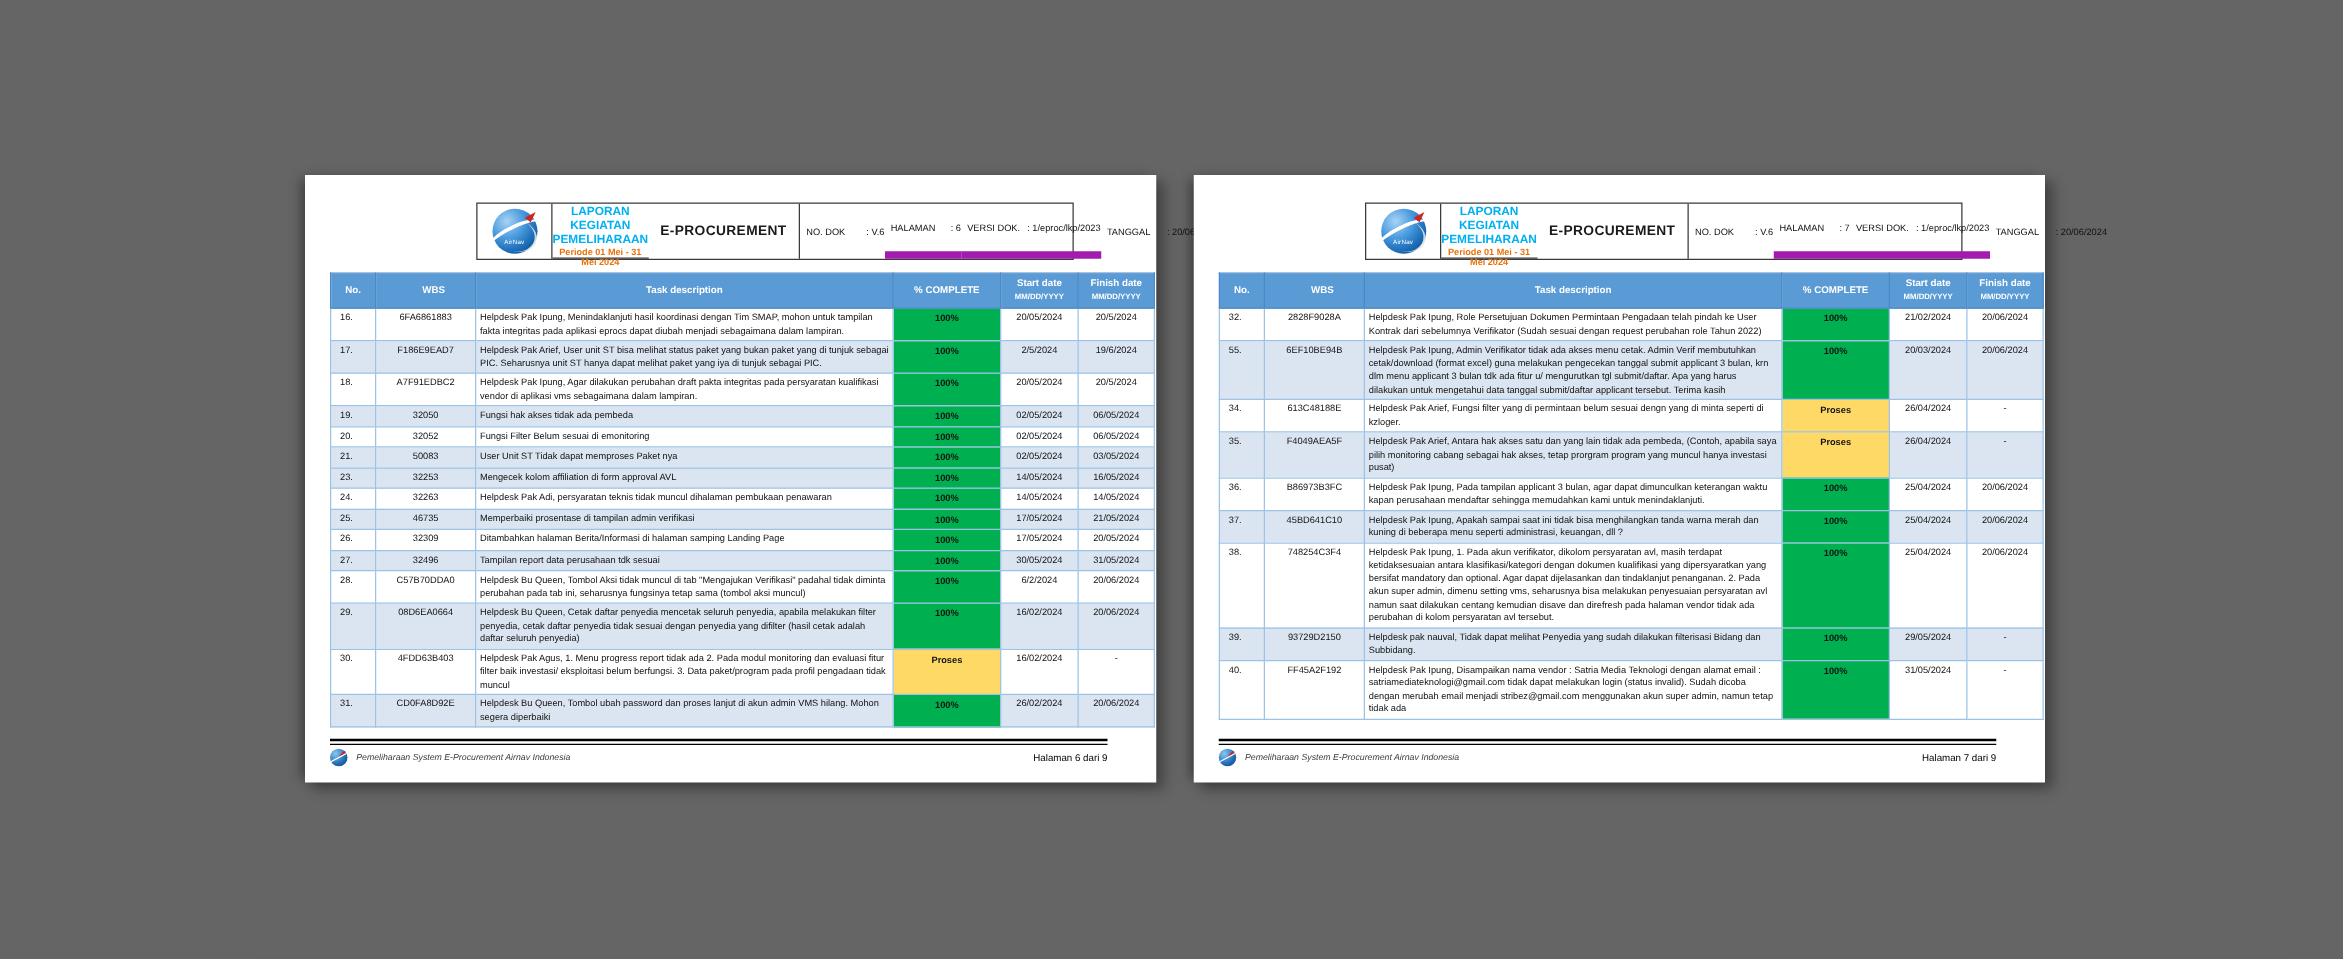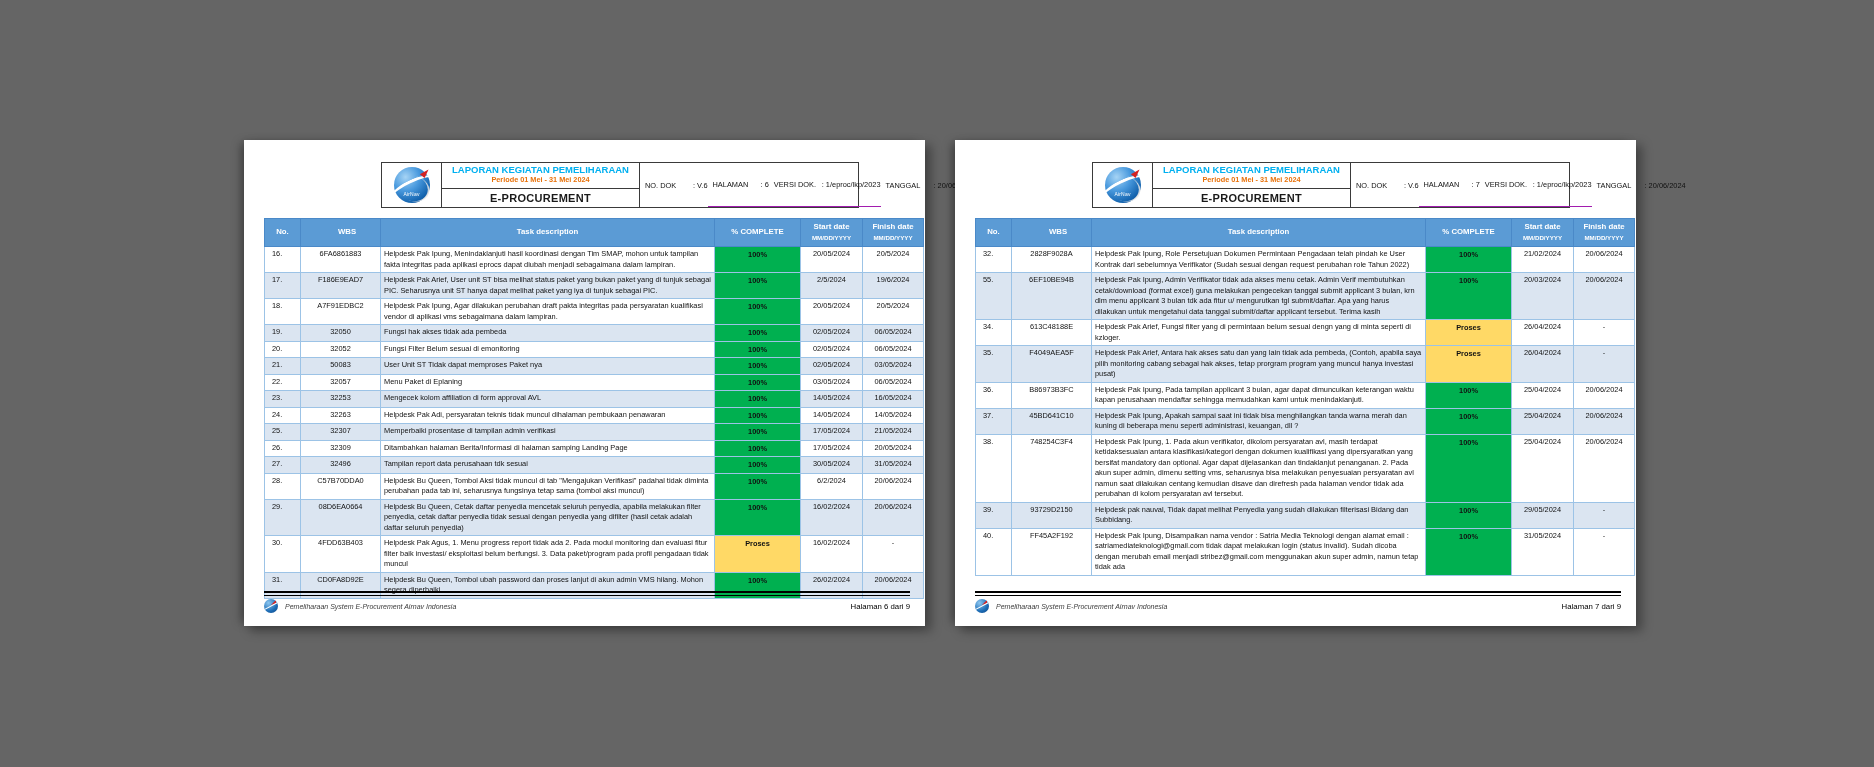--- a/index.html
+++ b/index.html
@@ -14,28 +14,28 @@
   }
   #page-0 { left:244px; }
   #page-1 { left:955px; }
 
   
   .hdr-box {
     position:absolute; left:137px; top:22px; width:478px; height:46px;
     border:1px solid #3a3a3a; display:flex; background:#fff;
   }
   .hdr-logo { width:60px; border-right:1px solid #3a3a3a; display:flex; align-items:center; justify-content:center; }
-  .hdr-center { flex:1; border-right:1px solid #3a3a3a; display:flex; flex-direction:column; }
+  .hdr-center { flex:1; border-right:1px solid #3a3a3a; display:flex; flex-direction:row; }
   .hdr-title-block { flex:0 0 26px; border-bottom:1px solid #3a3a3a; text-align:center; padding-top:2px; line-height:1.15; }
   .rpt-title { font-size:9.5px; font-weight:bold; color:#00b0f0; }
   .rpt-periode { font-size:7.3px; font-weight:bold; color:#e8710a; }
   .hdr-eproc { flex:1; display:flex; align-items:center; justify-content:center; font-weight:bold; font-size:11px; letter-spacing:.3px; color:#1a1a1a; }
   .hdr-info { width:218px; display:flex; flex-direction:row; font-size:7.4px; }
   .info-row { flex:1; display:flex; align-items:center; padding-left:5px; white-space:nowrap; }
-  .info-row.rule { border-bottom:1px solid #a21caf; }
+  .info-row.rule { border-bottom:6px solid #a21caf; }
   .info-label { display:inline-block; width:48px; }
 
   
   .logo { position:relative; width:40px; height:40px; }
   .logo .sphere { position:absolute; inset:2px; border-radius:50%;
     background:radial-gradient(circle at 32% 28%, #a6d4f5 0%, #4a9ade 38%, #1565b0 72%, #0b3f7e 100%); }
   .logo .swoosh { position:absolute; left:-3px; top:15px; width:46px; height:16px;
     border-top:3px solid #fff; border-radius:50%; transform:rotate(-26deg); }
   .logo .swoosh2 { position:absolute; left:2px; top:10px; width:36px; height:26px;
     border-right:2px solid #e8e8e8; border-radius:50%; transform:rotate(18deg); opacity:.85; }
@@ -63,21 +63,21 @@
   }
   .tbl tr.alt td { background:#dbe5f1; }
   td.c-no { text-align:left; padding-left:7px; }
   td.c-wbs, td.c-start, td.c-fin { text-align:center; }
   td.c-desc { text-align:left; }
   td.c-pct { text-align:center; font-weight:bold; padding-top:3px; }
   tr td.c-pct.done { background:#00b050 !important; }
   tr td.c-pct.proses { background:#ffd966 !important; }
 
   
-  .footer { position:absolute; left:20px; right:15px; bottom:13px; }
+  .footer { position:absolute; left:20px; right:39px; bottom:13px; }
   .footer-rule { height:5px; border-top:2.5px solid #000; border-bottom:1px solid #000; }
   .footer-row { display:flex; align-items:center; margin-top:3px; }
   .flogo { position:relative; width:14px; height:14px; border-radius:50%; flex:0 0 auto;
     background:radial-gradient(circle at 32% 28%, #8cc6f0, #1c6cb5 60%, #0b3f7e); overflow:hidden; }
   .flogo::after { content:''; position:absolute; left:-3px; top:7px; width:20px; height:7px;
     border-top:1.5px solid #fff; transform:rotate(-28deg); }
   .flogo::before { content:''; position:absolute; right:2px; top:1px; width:5px; height:5px;
     background:#d42222; clip-path:polygon(100% 0, 0 100%, 100% 70%); }
   .footer-text { font-size:7px; font-style:italic; color:#3c3c3c; margin-left:7px; flex:1; }
   .footer-page { font-size:7.8px; color:#000; }
@@ -185,47 +185,39 @@
             <td class="c-fin">06/05/2024</td>
           </tr>
           <tr class="alt">
             <td class="c-no">21.</td>
             <td class="c-wbs">50083</td>
             <td class="c-desc">User Unit ST Tidak dapat memproses Paket nya</td>
             <td class="c-pct done">100%</td>
             <td class="c-start">02/05/2024</td>
             <td class="c-fin">03/05/2024</td>
           </tr>
-          <tr>
-            <td class="c-no">22.</td>
-            <td class="c-wbs">32057</td>
-            <td class="c-desc">Menu Paket di Eplaning</td>
-            <td class="c-pct done">100%</td>
-            <td class="c-start">03/05/2024</td>
-            <td class="c-fin">06/05/2024</td>
-          </tr>
           <tr class="alt">
             <td class="c-no">23.</td>
             <td class="c-wbs">32253</td>
             <td class="c-desc">Mengecek kolom affiliation di form approval AVL</td>
             <td class="c-pct done">100%</td>
             <td class="c-start">14/05/2024</td>
             <td class="c-fin">16/05/2024</td>
           </tr>
           <tr>
             <td class="c-no">24.</td>
             <td class="c-wbs">32263</td>
             <td class="c-desc">Helpdesk Pak Adi, persyaratan teknis tidak muncul dihalaman pembukaan penawaran</td>
             <td class="c-pct done">100%</td>
             <td class="c-start">14/05/2024</td>
             <td class="c-fin">14/05/2024</td>
           </tr>
           <tr class="alt">
             <td class="c-no">25.</td>
-            <td class="c-wbs">32307</td>
+            <td class="c-wbs">46735</td>
             <td class="c-desc">Memperbaiki prosentase di tampilan admin verifikasi</td>
             <td class="c-pct done">100%</td>
             <td class="c-start">17/05/2024</td>
             <td class="c-fin">21/05/2024</td>
           </tr>
           <tr>
             <td class="c-no">26.</td>
             <td class="c-wbs">32309</td>
             <td class="c-desc">Ditambahkan halaman Berita/Informasi di halaman samping Landing Page</td>
             <td class="c-pct done">100%</td>

